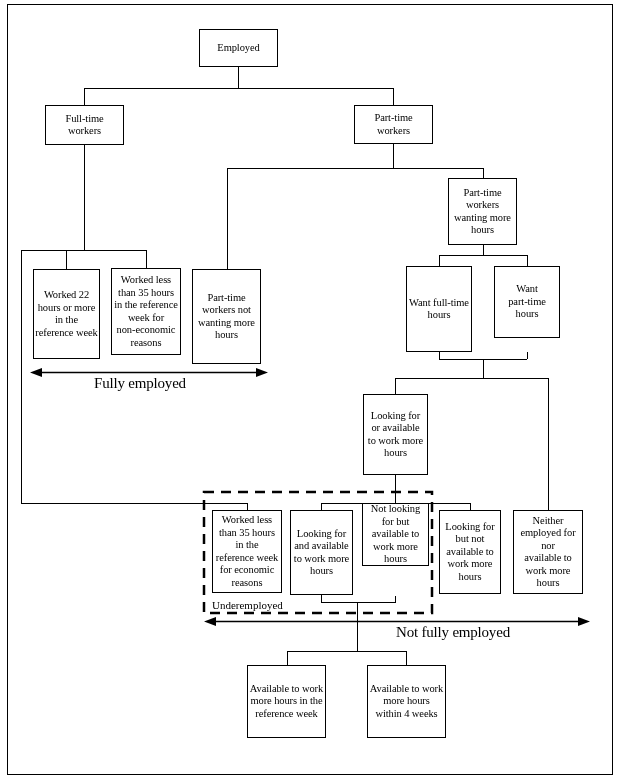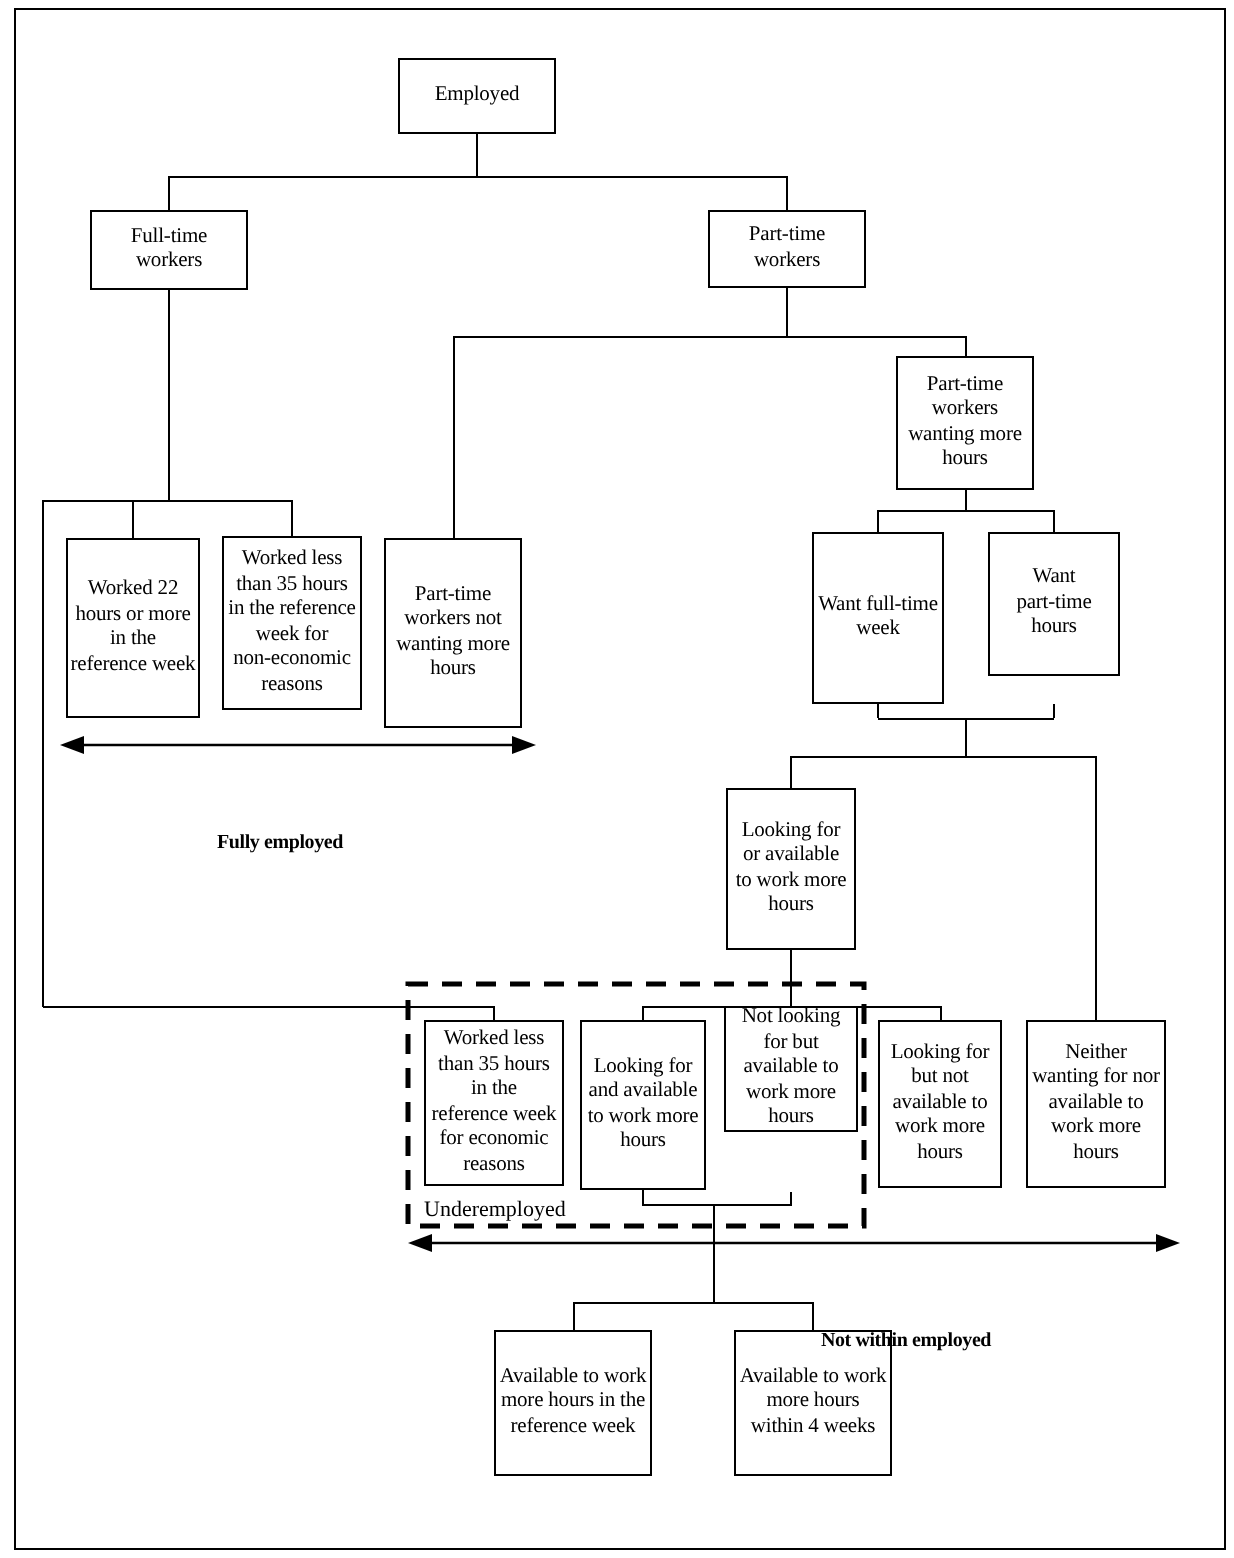--- a/index.html
+++ b/index.html
@@ -22,21 +22,21 @@
     display:flex;align-items:center;justify-content:center;
     text-align:center;
     font-size:10.5px;line-height:12.5px;
     letter-spacing:-0.1px;
     white-space:pre-line;
     padding:11px 1px;
     box-sizing:border-box;
   }
   .svg-layer{position:absolute;left:0;top:0;width:617px;height:779px;}
   .annot{position:absolute;}
-  .annot.bold{font-weight:bold;font-size:10px;letter-spacing:-0.2px;margin-top:41px;}
+  .annot.bold{font-weight:normal;font-size:15px;letter-spacing:-0.2px;}
   .annot.italic{font-size:11px;}
   .center{text-align:center;}
 </style>
 </head>
 <body>
 
 <div class="canvas">
 
   <div class="frame"></div>
 
@@ -125,21 +125,21 @@
 week for
 non-economic
 reasons</div>
 
   <div class="node" style="left:192px;top:269px;width:69px;height:95px">Part-time
 workers not
 wanting more
 hours</div>
 
   <div class="node" style="left:406px;top:266px;width:66px;height:86px">Want full-time
-week</div>
+hours</div>
 
   <div class="node" style="left:494px;top:266px;width:66px;height:72px">Want
 part-time
 hours</div>
 
   <div class="node" style="left:363px;top:394px;width:65px;height:81px">Looking for
 or available
 to work more
 hours</div>
 
@@ -161,32 +161,32 @@
 work more
 hours</div>
 
   <div class="node" style="left:439px;top:510px;width:62px;height:84px">Looking for
 but not
 available to
 work more
 hours</div>
 
   <div class="node" style="left:513px;top:510px;width:70px;height:84px">Neither
-wanting for nor
+employed for nor
 available to
 work more
 hours</div>
 
   <div class="node" style="left:247px;top:665px;width:79px;height:73px">Available to work
 more hours in the
 reference week</div>
 
   <div class="node" style="left:367px;top:665px;width:79px;height:73px">Available to work
 more hours
 within 4 weeks</div>
 
   <div class="annot bold center" style="left:40px;top:375px;width:200px">Fully employed</div>
 
   <div class="annot italic" style="left:212px;top:599px">Underemployed</div>
 
-  <div class="annot bold center" style="left:378px;top:624px;width:150px">Not within employed</div>
+  <div class="annot bold center" style="left:378px;top:624px;width:150px">Not fully employed</div>
 
 </div>
 
 </body></html>

